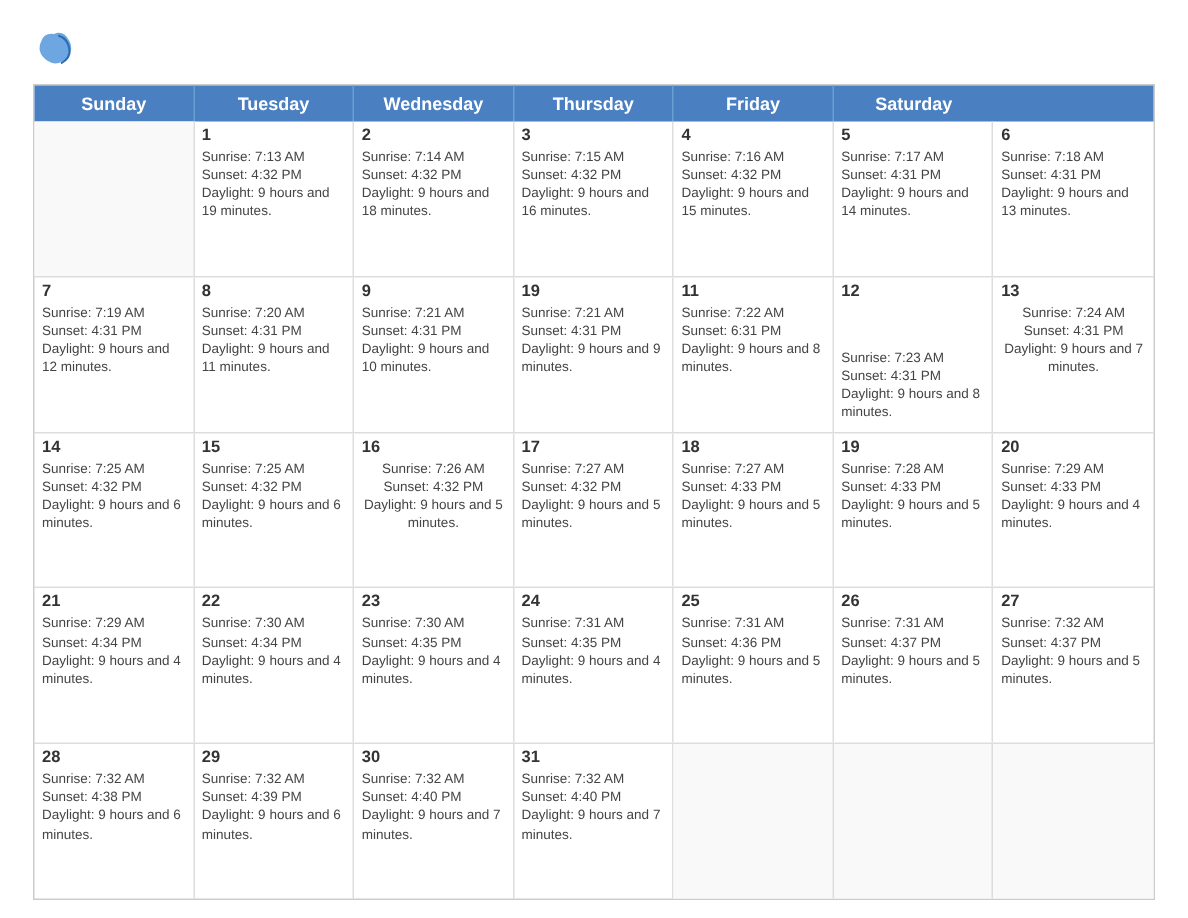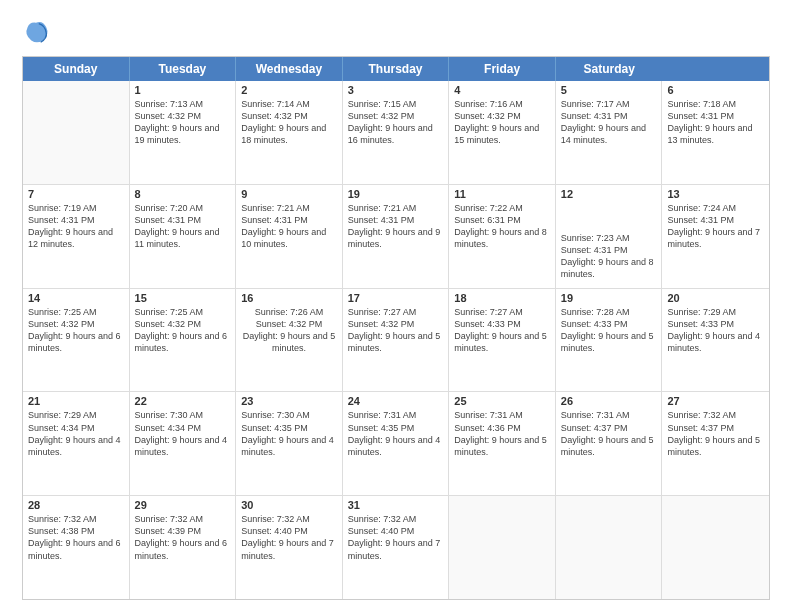--- a/index.html
+++ b/index.html
@@ -216,21 +216,21 @@
 Daylight: 9 hours and 8 minutes.</div>
           </div>
           <div class="cal-cell">
             <div class="day-num">12</div>
             <div class="cell-text" style="white-space: pre-line; margin-top: 32px;">Sunrise: 7:23 AM
 Sunset: 4:31 PM
 Daylight: 9 hours and 8 minutes.</div>
           </div>
           <div class="cal-cell">
             <div class="day-num">13</div>
-            <div class="cell-text" style="white-space: pre-line;">Sunrise: 7:24 AM
+            <div class="cell-text" style="white-space: pre-line; text-align: center;">Sunrise: 7:24 AM
 Sunset: 4:31 PM
 Daylight: 9 hours and 7 minutes.</div>
           </div>
         </div>
         <div class="cal-row">
           <div class="cal-cell">
             <div class="day-num">14</div>
             <div class="cell-text" style="white-space: pre-line;">Sunrise: 7:25 AM
 Sunset: 4:32 PM
 Daylight: 9 hours and 6 minutes.</div>

